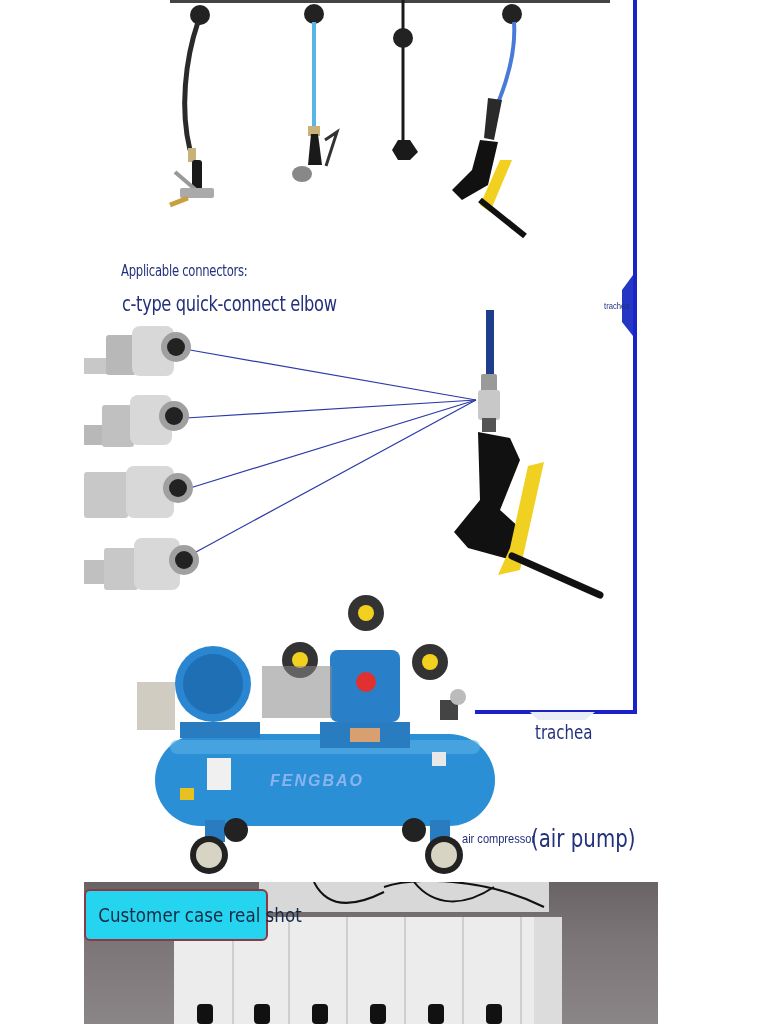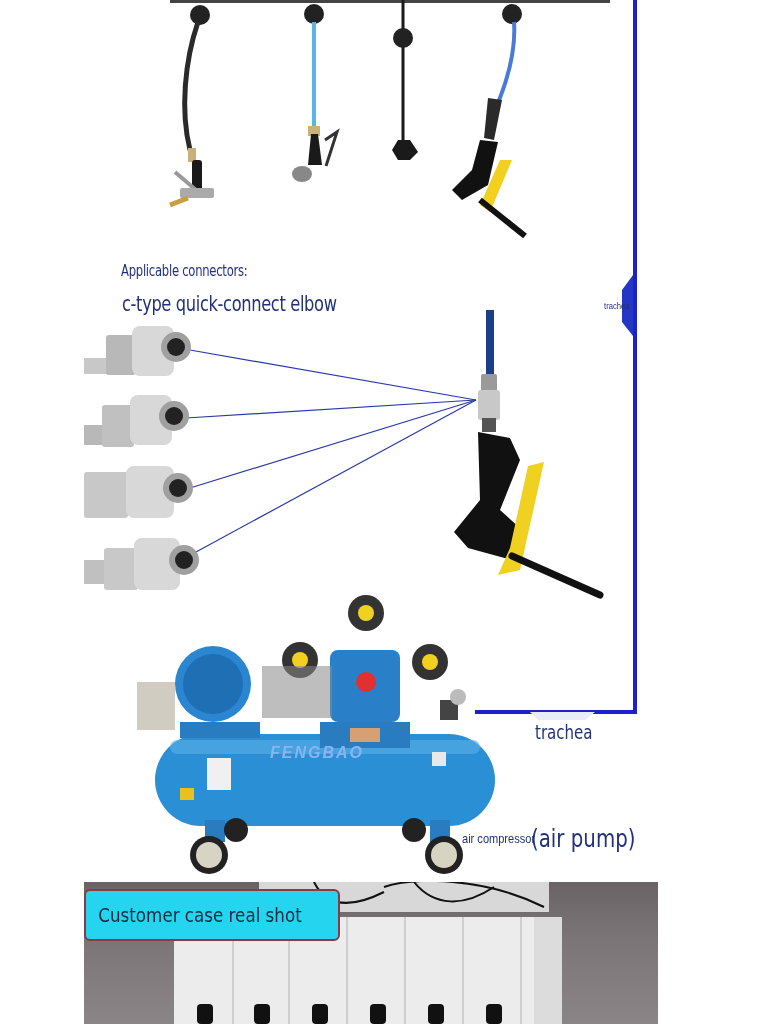--- a/index.html
+++ b/index.html
@@ -6,21 +6,21 @@
   body { width: 768px; height: 1024px; position: relative; overflow: hidden; font-family: "Liberation Sans", sans-serif; }
   .abs { position: absolute; }
   .txt-navy { color: #23307a; font-family: "DejaVu Sans", sans-serif; font-stretch: condensed; }
   .label-applicable { left: 121px; top: 262px; font-size: 15px; letter-spacing: -0.3px; transform: scaleX(0.86); transform-origin: left top; }
   .label-ctype { left: 122px; top: 292px; font-size: 21px; letter-spacing: -0.4px; transform: scaleX(0.86); transform-origin: left top; }
   .label-trachea-side { left: 604px; top: 301px; font-size: 9px; color: #23307a; transform: scaleX(0.85); transform-origin: left top; }
   .label-trachea-bottom { left: 535px; top: 721px; font-size: 19px; transform: scaleX(0.88); transform-origin: left top; }
   .label-air-compressor { left: 462px; top: 831px; font-size: 13px; color: #23307a; transform: scaleX(0.85); transform-origin: left top; }
   .label-air-pump { left: 531px; top: 824px; font-size: 25px; transform: scaleX(0.88); transform-origin: left top; }
   .photo { left: 84px; top: 882px; width: 574px; height: 142px; background: linear-gradient(180deg,#6a6366 0%,#7c7577 40%,#8a8587 100%); overflow: hidden; }
-  .badge { left: 84px; top: 889px; width: 256px; height: 52px; background: #25d4ef; border: 2px solid #8a3a44; border-radius: 6px; box-sizing: border-box; display: flex; align-items: center; }
+  .badge { left: 84px; top: 889px; width: 184px; height: 52px; background: #25d4ef; border: 2px solid #8a3a44; border-radius: 6px; box-sizing: border-box; display: flex; align-items: center; }
   .badge span { font-size: 19px; color: #162a46; padding-left: 14px; transform: scaleX(0.88); transform-origin: left center; white-space: nowrap; font-family: "DejaVu Sans", sans-serif; }
 </style>
 </head>
 <body>
 
 <svg class="abs" style="left:0;top:0" width="768" height="1024" viewBox="0 0 768 1024">
 
   <rect x="170" y="0" width="440" height="3" fill="#444"></rect>
 
   <g>
@@ -145,21 +145,21 @@
     <rect x="430" y="820" width="20" height="22" fill="#2a7cc0"></rect>
     <circle cx="209" cy="855" r="19" fill="#222"></circle>
       <circle cx="209" cy="855" r="13" fill="#d8d4c4"></circle>
     <circle cx="444" cy="855" r="19" fill="#222"></circle>
       <circle cx="444" cy="855" r="13" fill="#d8d4c4"></circle>
     <circle cx="236" cy="830" r="12" fill="#222"></circle>
     <circle cx="414" cy="830" r="12" fill="#222"></circle>
   </g>
 </svg>
 
-<div class="abs" style="left:270px;top:744px;font-size:16px;color:#8ab4f0;font-weight:bold;font-style:italic;letter-spacing:2px;">FENGBAO</div>
+<div class="abs" style="left:270px;top:772px;font-size:16px;color:#8ab4f0;font-weight:bold;font-style:italic;letter-spacing:2px;">FENGBAO</div>
 
 <div class="abs txt-navy label-applicable">Applicable connectors:</div>
 <div class="abs txt-navy label-ctype">c-type quick-connect elbow</div>
 <div class="abs label-trachea-side">trachea</div>
 <div class="abs txt-navy label-trachea-bottom">trachea</div>
 <div class="abs label-air-compressor">air compressor</div>
 <div class="abs txt-navy label-air-pump">(air pump)</div>
 
 <div class="abs photo">
   <svg width="574" height="142" viewBox="0 0 574 142">

